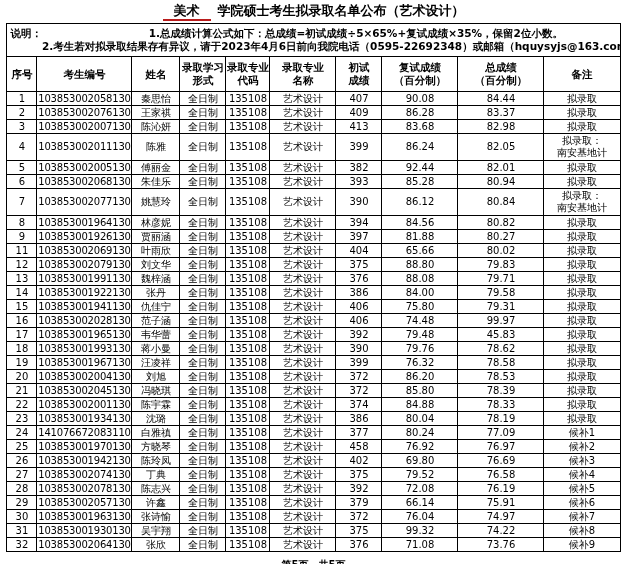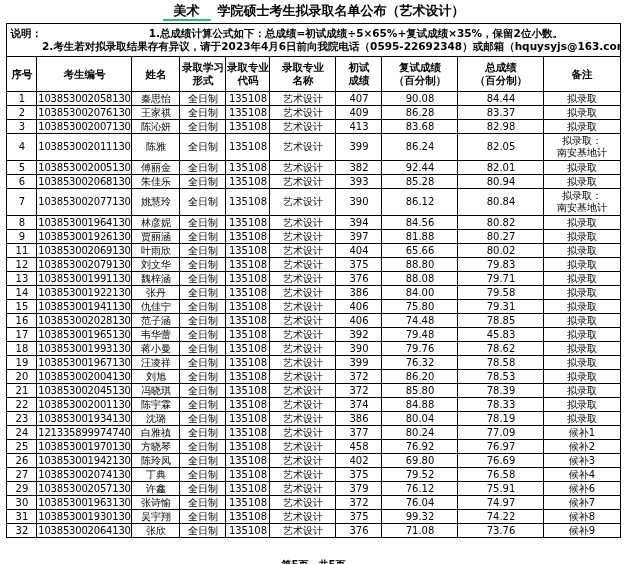--- a/index.html
+++ b/index.html
@@ -16,21 +16,21 @@
     text-align: center;
     font-size: 13px;
     font-weight: 700;
     padding-top: 3px;
     height: 19px;
     line-height: 16px;
     white-space: nowrap;
   }
   .title-underlined {
     display: inline-block;
-    border-bottom: 2px solid #22c55e;
+    border-bottom: 2px solid #b91c1c;
     padding: 0 11px 0 11px;
     margin-right: 7px;
   }
   table.results {
     border-collapse: collapse;
     table-layout: fixed;
     width: 613px;
     margin: 1px auto 0 auto;
   }
   table.results td, table.results th {
@@ -303,21 +303,21 @@
         </tr>
         <tr>
           <td class="col-no">16</td>
           <td class="col-id">103853002028130</td>
           <td class="col-name">范子涵</td>
           <td class="col-form">全日制</td>
           <td class="col-code">135108</td>
           <td class="col-major">艺术设计</td>
           <td class="col-init-score">406</td>
           <td class="col-retest-score">74.48</td>
-          <td class="col-total-score">78.85</td>
+          <td class="col-total-score">99.97</td>
           <td class="col-remark">拟录取</td>
         </tr>
         <tr>
           <td class="col-no">17</td>
           <td class="col-id">103853001965130</td>
           <td class="col-name">韦华蕾</td>
           <td class="col-form">全日制</td>
           <td class="col-code">135108</td>
           <td class="col-major">艺术设计</td>
           <td class="col-init-score">392</td>
@@ -392,21 +392,21 @@
           <td class="col-form">全日制</td>
           <td class="col-code">135108</td>
           <td class="col-major">艺术设计</td>
           <td class="col-init-score">386</td>
           <td class="col-retest-score">80.04</td>
           <td class="col-total-score">78.19</td>
           <td class="col-remark">拟录取</td>
         </tr>
         <tr>
           <td class="col-no">24</td>
-          <td class="col-id">121335899974740</td>
+          <td class="col-id">141076672083110</td>
           <td class="col-name">白雅禛</td>
           <td class="col-form">全日制</td>
           <td class="col-code">135108</td>
           <td class="col-major">艺术设计</td>
           <td class="col-init-score">377</td>
           <td class="col-retest-score">80.24</td>
           <td class="col-total-score">77.09</td>
           <td class="col-remark">候补1</td>
         </tr>
         <tr>
@@ -439,28 +439,40 @@
           <td class="col-name">丁典</td>
           <td class="col-form">全日制</td>
           <td class="col-code">135108</td>
           <td class="col-major">艺术设计</td>
           <td class="col-init-score">375</td>
           <td class="col-retest-score">79.52</td>
           <td class="col-total-score">76.58</td>
           <td class="col-remark">候补4</td>
         </tr>
         <tr>
+          <td class="col-no">28</td>
+          <td class="col-id">103853002078130</td>
+          <td class="col-name">陈志兴</td>
+          <td class="col-form">全日制</td>
+          <td class="col-code">135108</td>
+          <td class="col-major">艺术设计</td>
+          <td class="col-init-score">392</td>
+          <td class="col-retest-score">72.08</td>
+          <td class="col-total-score">76.19</td>
+          <td class="col-remark">候补5</td>
+        </tr>
+        <tr>
           <td class="col-no">29</td>
           <td class="col-id">103853002057130</td>
           <td class="col-name">许鑫</td>
           <td class="col-form">全日制</td>
           <td class="col-code">135108</td>
           <td class="col-major">艺术设计</td>
           <td class="col-init-score">379</td>
-          <td class="col-retest-score">76.12</td>
+          <td class="col-retest-score">66.14</td>
           <td class="col-total-score">75.91</td>
           <td class="col-remark">候补6</td>
         </tr>
         <tr>
           <td class="col-no">30</td>
           <td class="col-id">103853001963130</td>
           <td class="col-name">张诗愉</td>
           <td class="col-form">全日制</td>
           <td class="col-code">135108</td>
           <td class="col-major">艺术设计</td>

